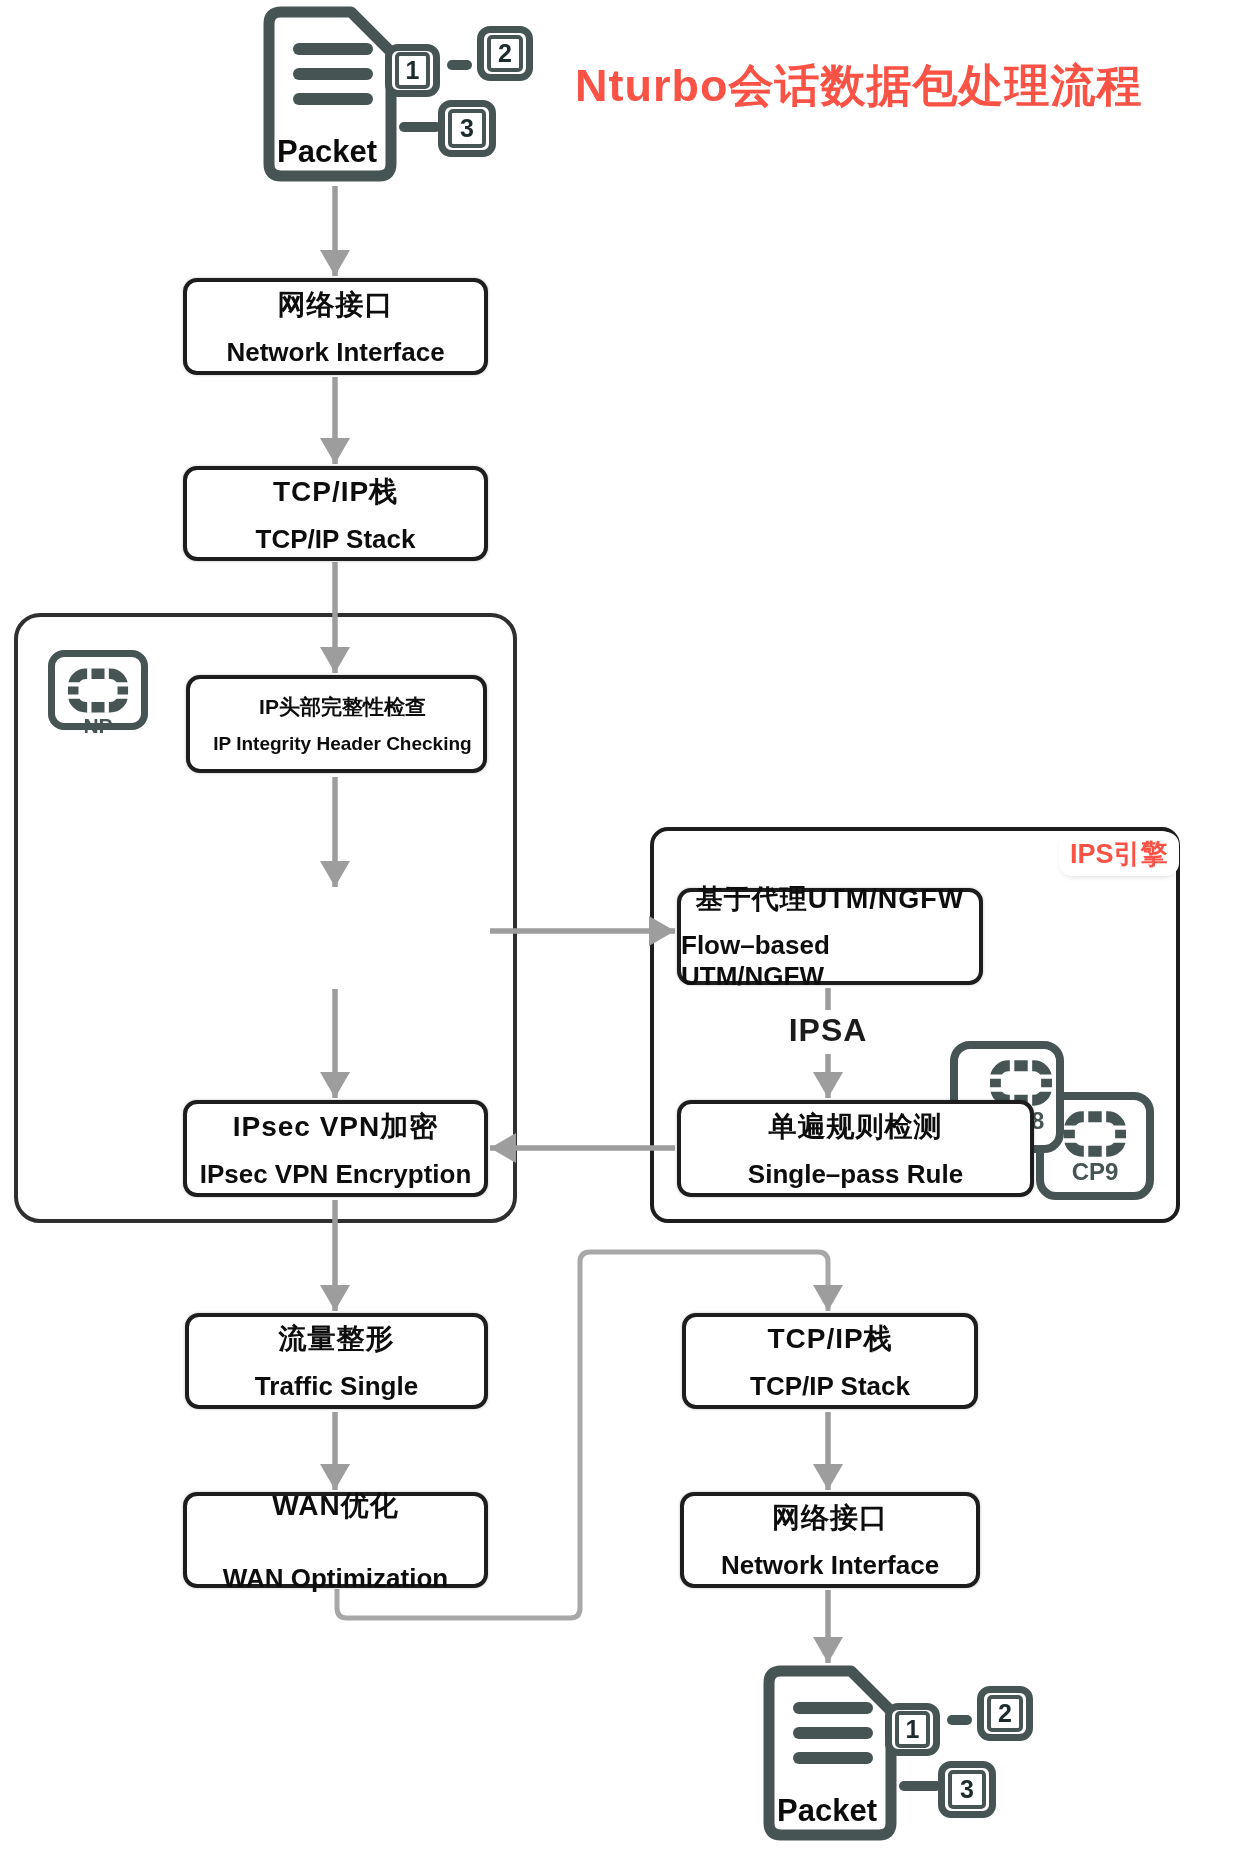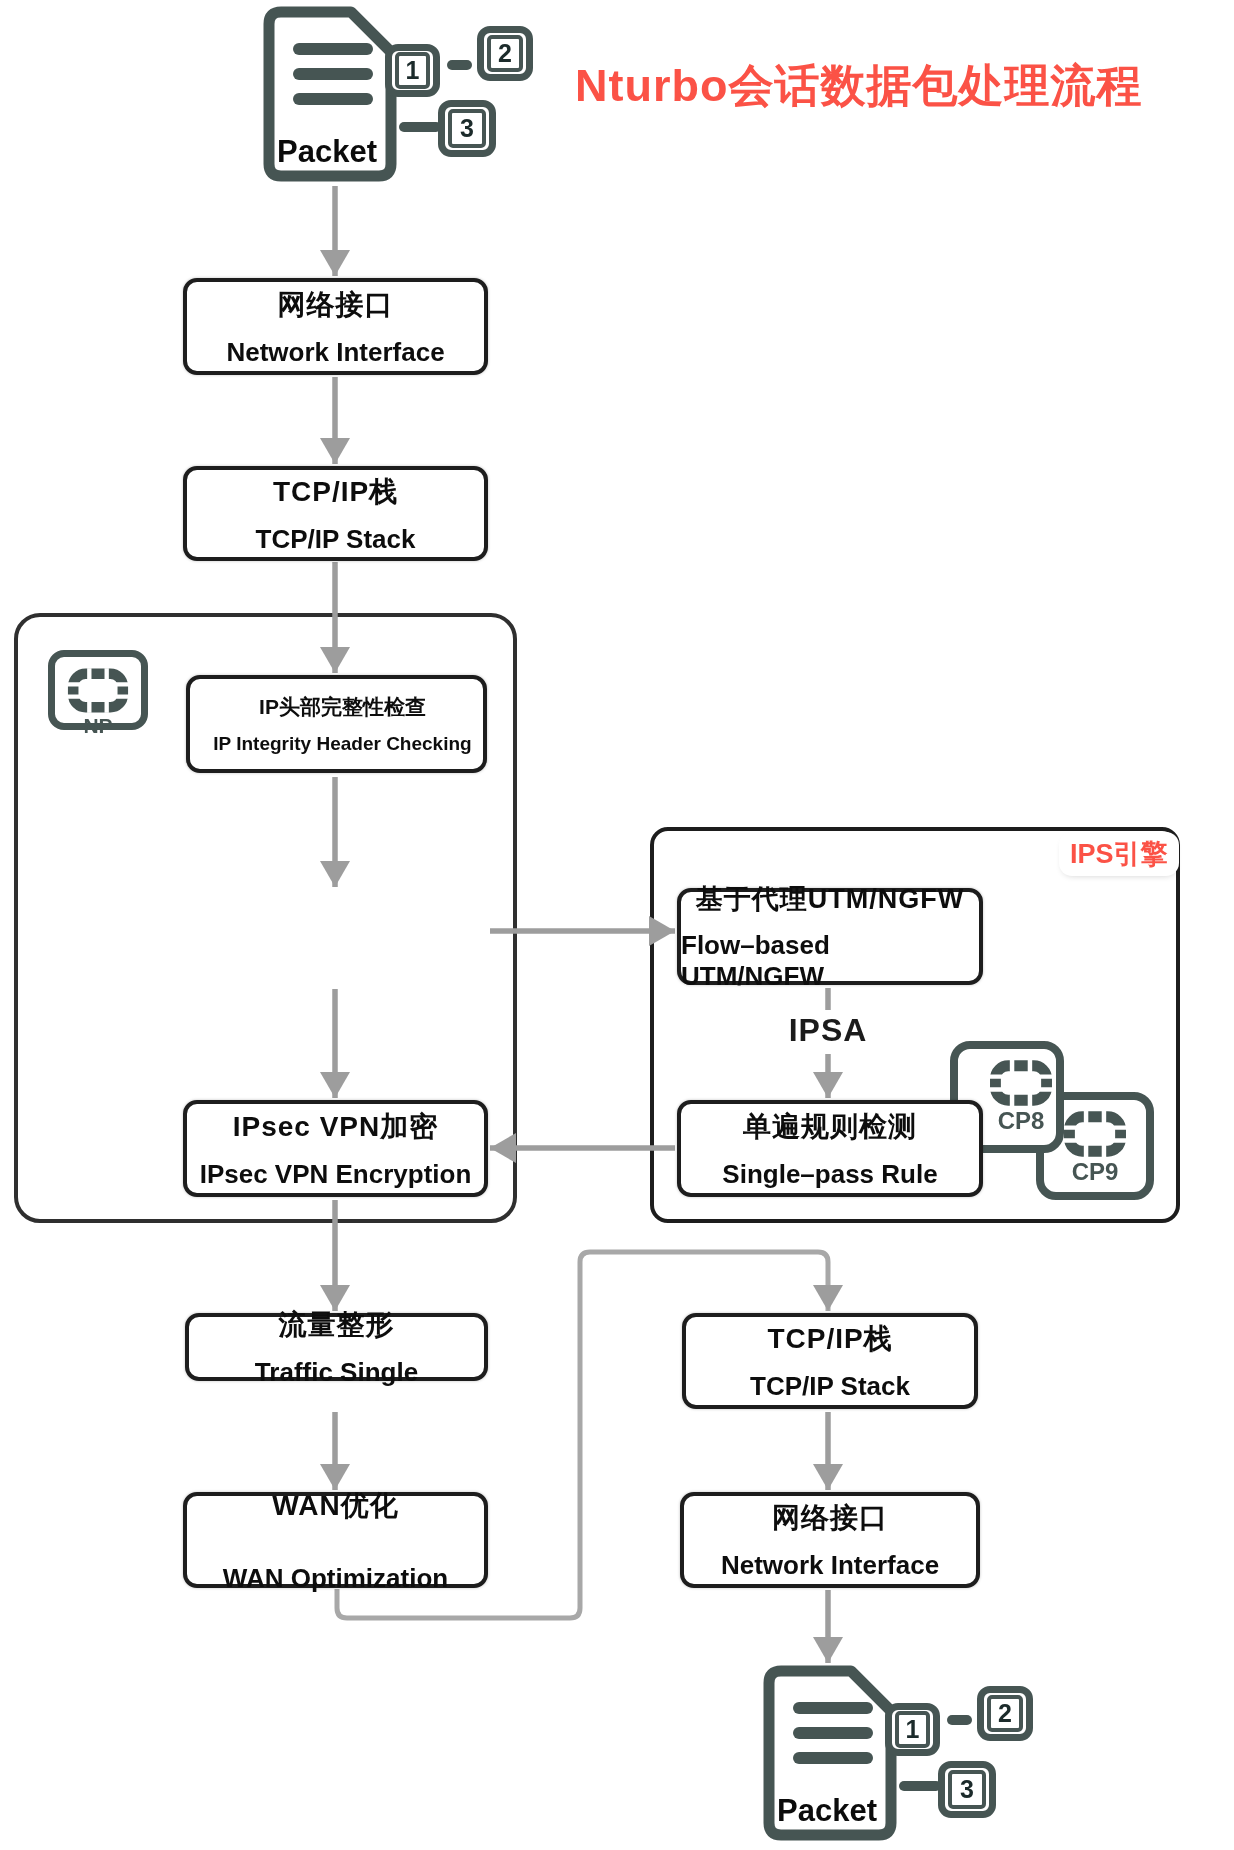--- a/index.html
+++ b/index.html
@@ -118,34 +118,34 @@
     <div class="en">TCP/IP Stack</div>
   </div>
   <div class="pbox small" style="left:186px;top:675px;width:301px;height:98px;">
     <div class="zh">IP头部完整性检查</div>
     <div class="en">IP Integrity Header Checking</div>
   </div>
   <div class="pbox" style="left:183px;top:1100px;width:305px;height:97px;">
     <div class="zh">IPsec VPN加密</div>
     <div class="en">IPsec VPN Encryption</div>
   </div>
-  <div class="pbox" style="left:185px;top:1313px;width:303px;height:68px;">
+  <div class="pbox" style="left:185px;top:1313px;width:303px;height:96px;">
     <div class="zh">流量整形</div>
     <div class="en">Traffic Single</div>
   </div>
   <div class="pbox" style="left:183px;top:1492px;width:305px;height:96px;gap:38px;">
     <div class="zh">WAN优化</div>
     <div class="en">WAN Optimization</div>
   </div>
 
   <div class="pbox" style="left:677px;top:888px;width:306px;height:97px;">
     <div class="zh" style="font-size:27px;">基于代理UTM/NGFW</div>
     <div class="en">Flow–based UTM/NGFW</div>
   </div>
-  <div class="pbox" style="left:677px;top:1100px;width:306px;height:97px;">
+  <div class="pbox" style="left:677px;top:1100px;width:357px;height:97px;">
     <div class="zh">单遍规则检测</div>
     <div class="en">Single–pass Rule</div>
   </div>
 
   <div class="pbox" style="left:682px;top:1313px;width:296px;height:96px;">
     <div class="zh">TCP/IP栈</div>
     <div class="en">TCP/IP Stack</div>
   </div>
   <div class="pbox" style="left:680px;top:1492px;width:300px;height:96px;">
     <div class="zh">网络接口</div>

